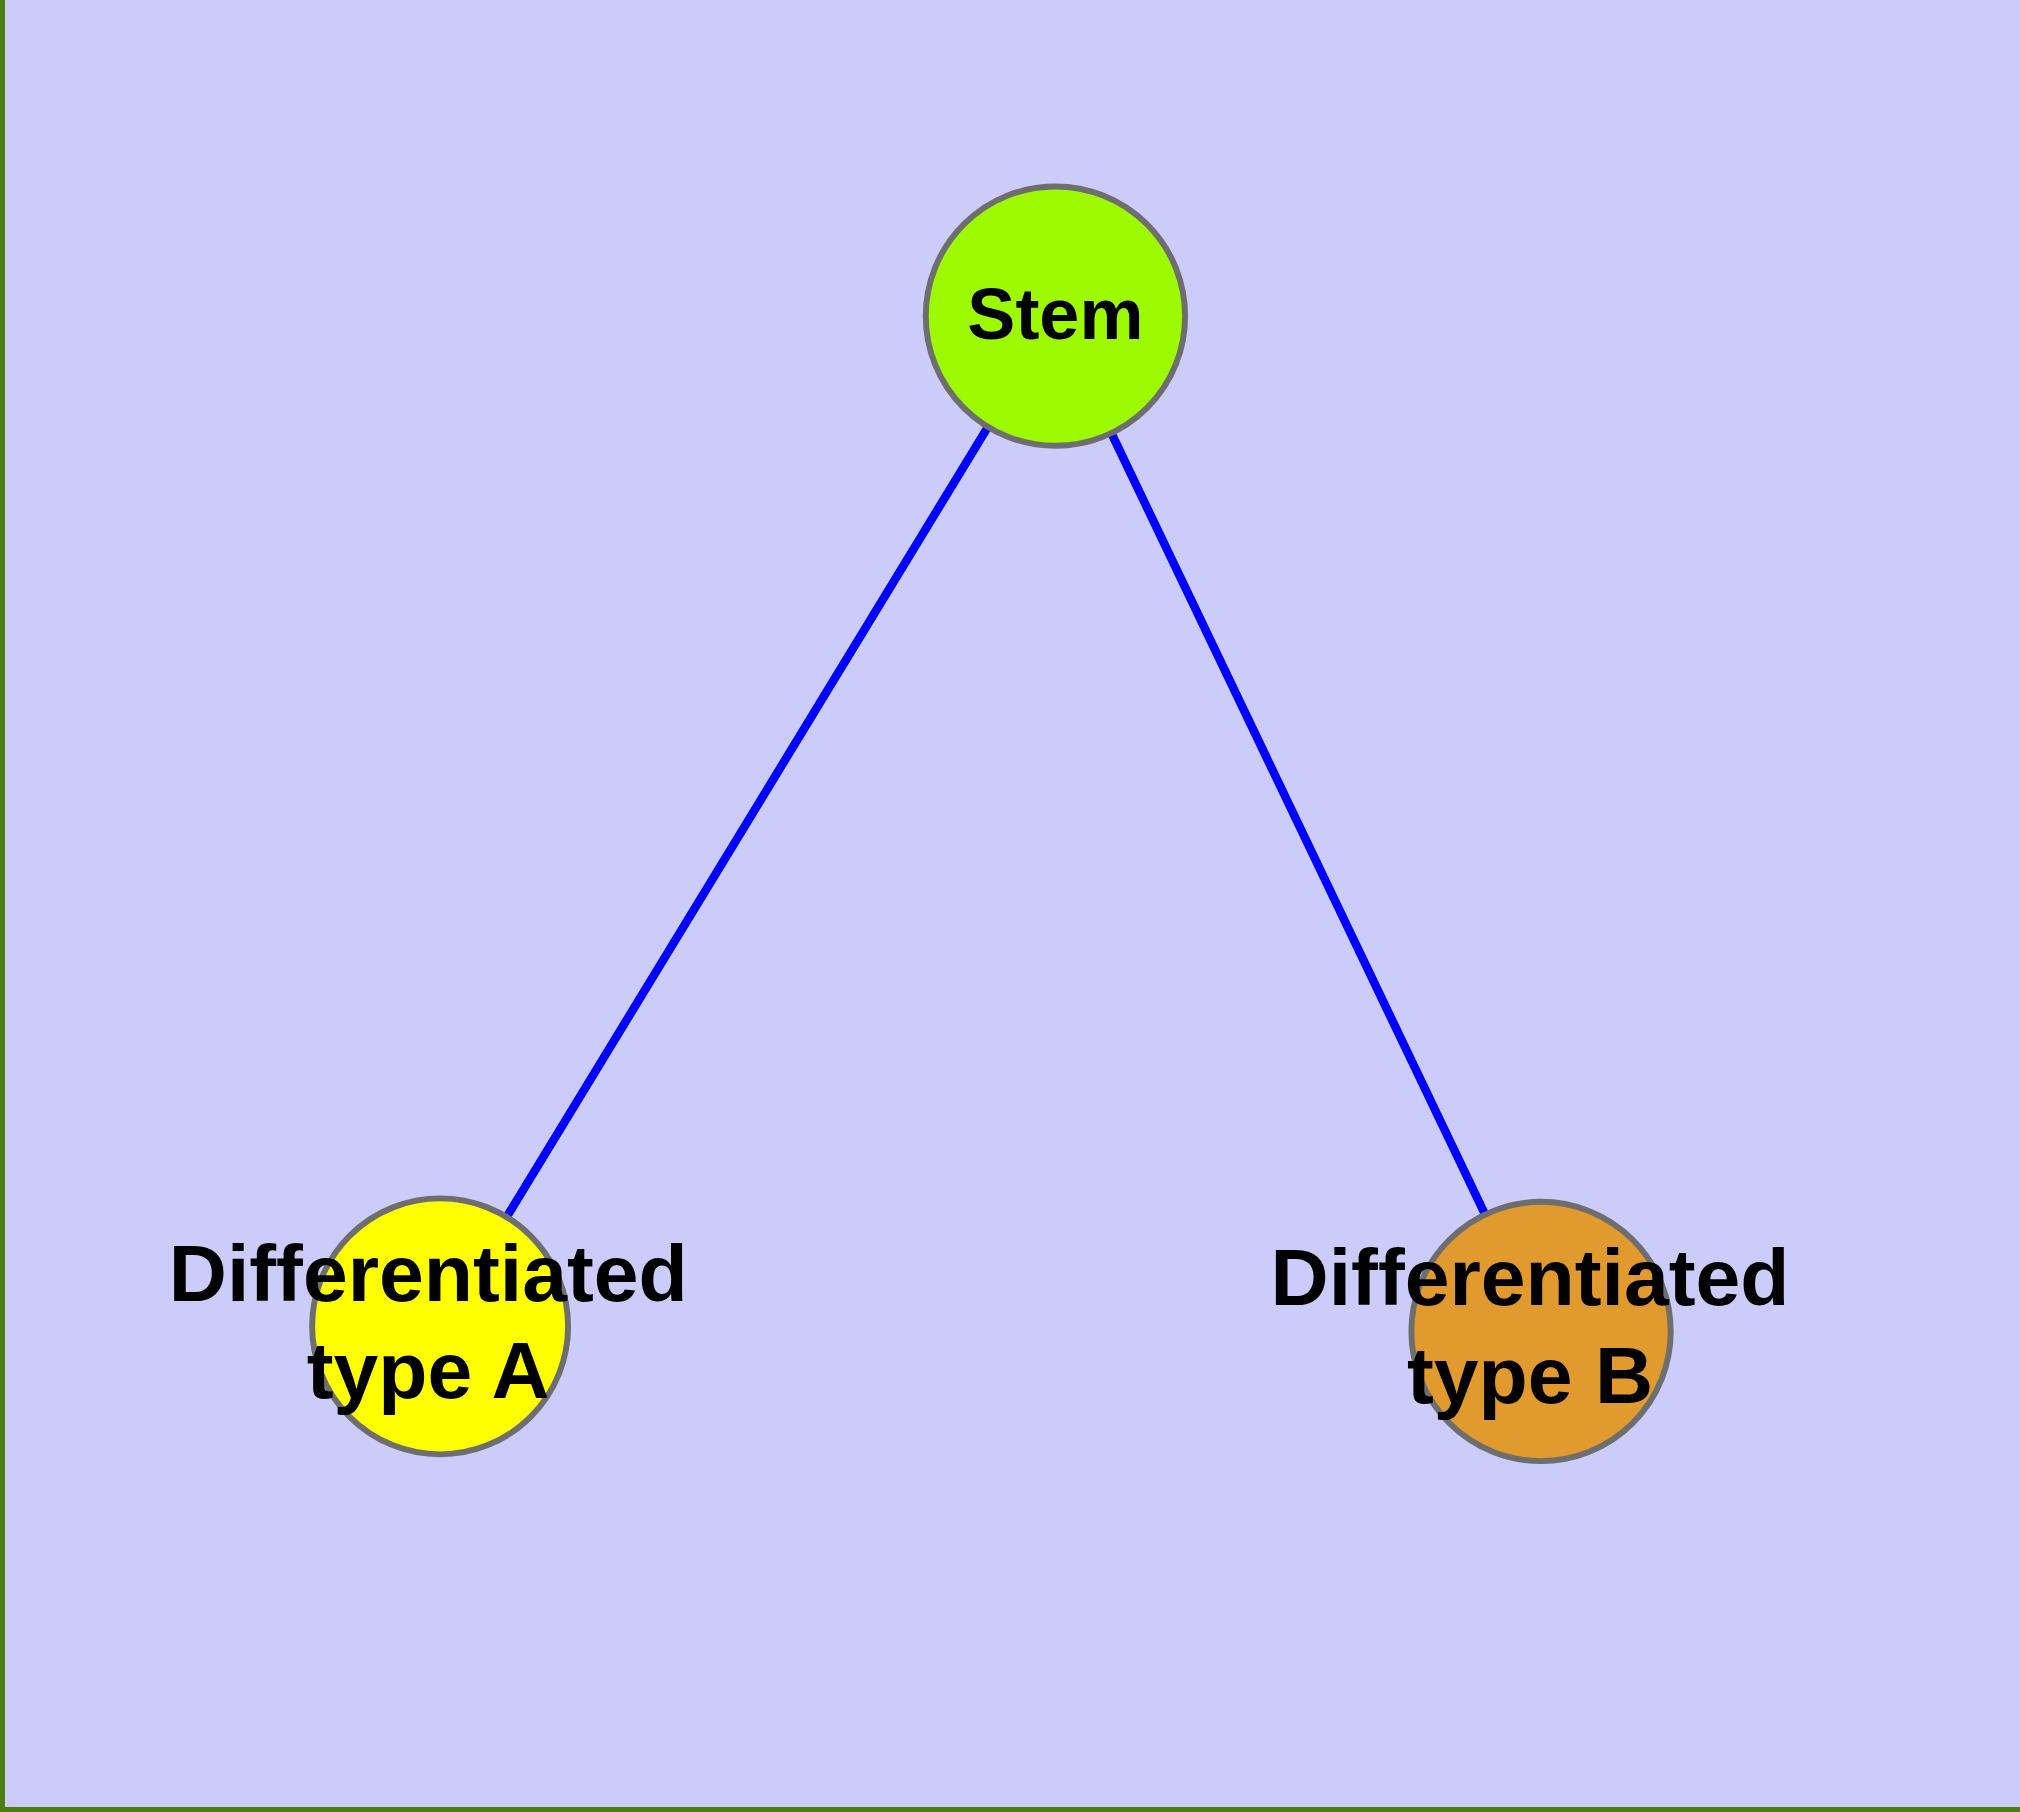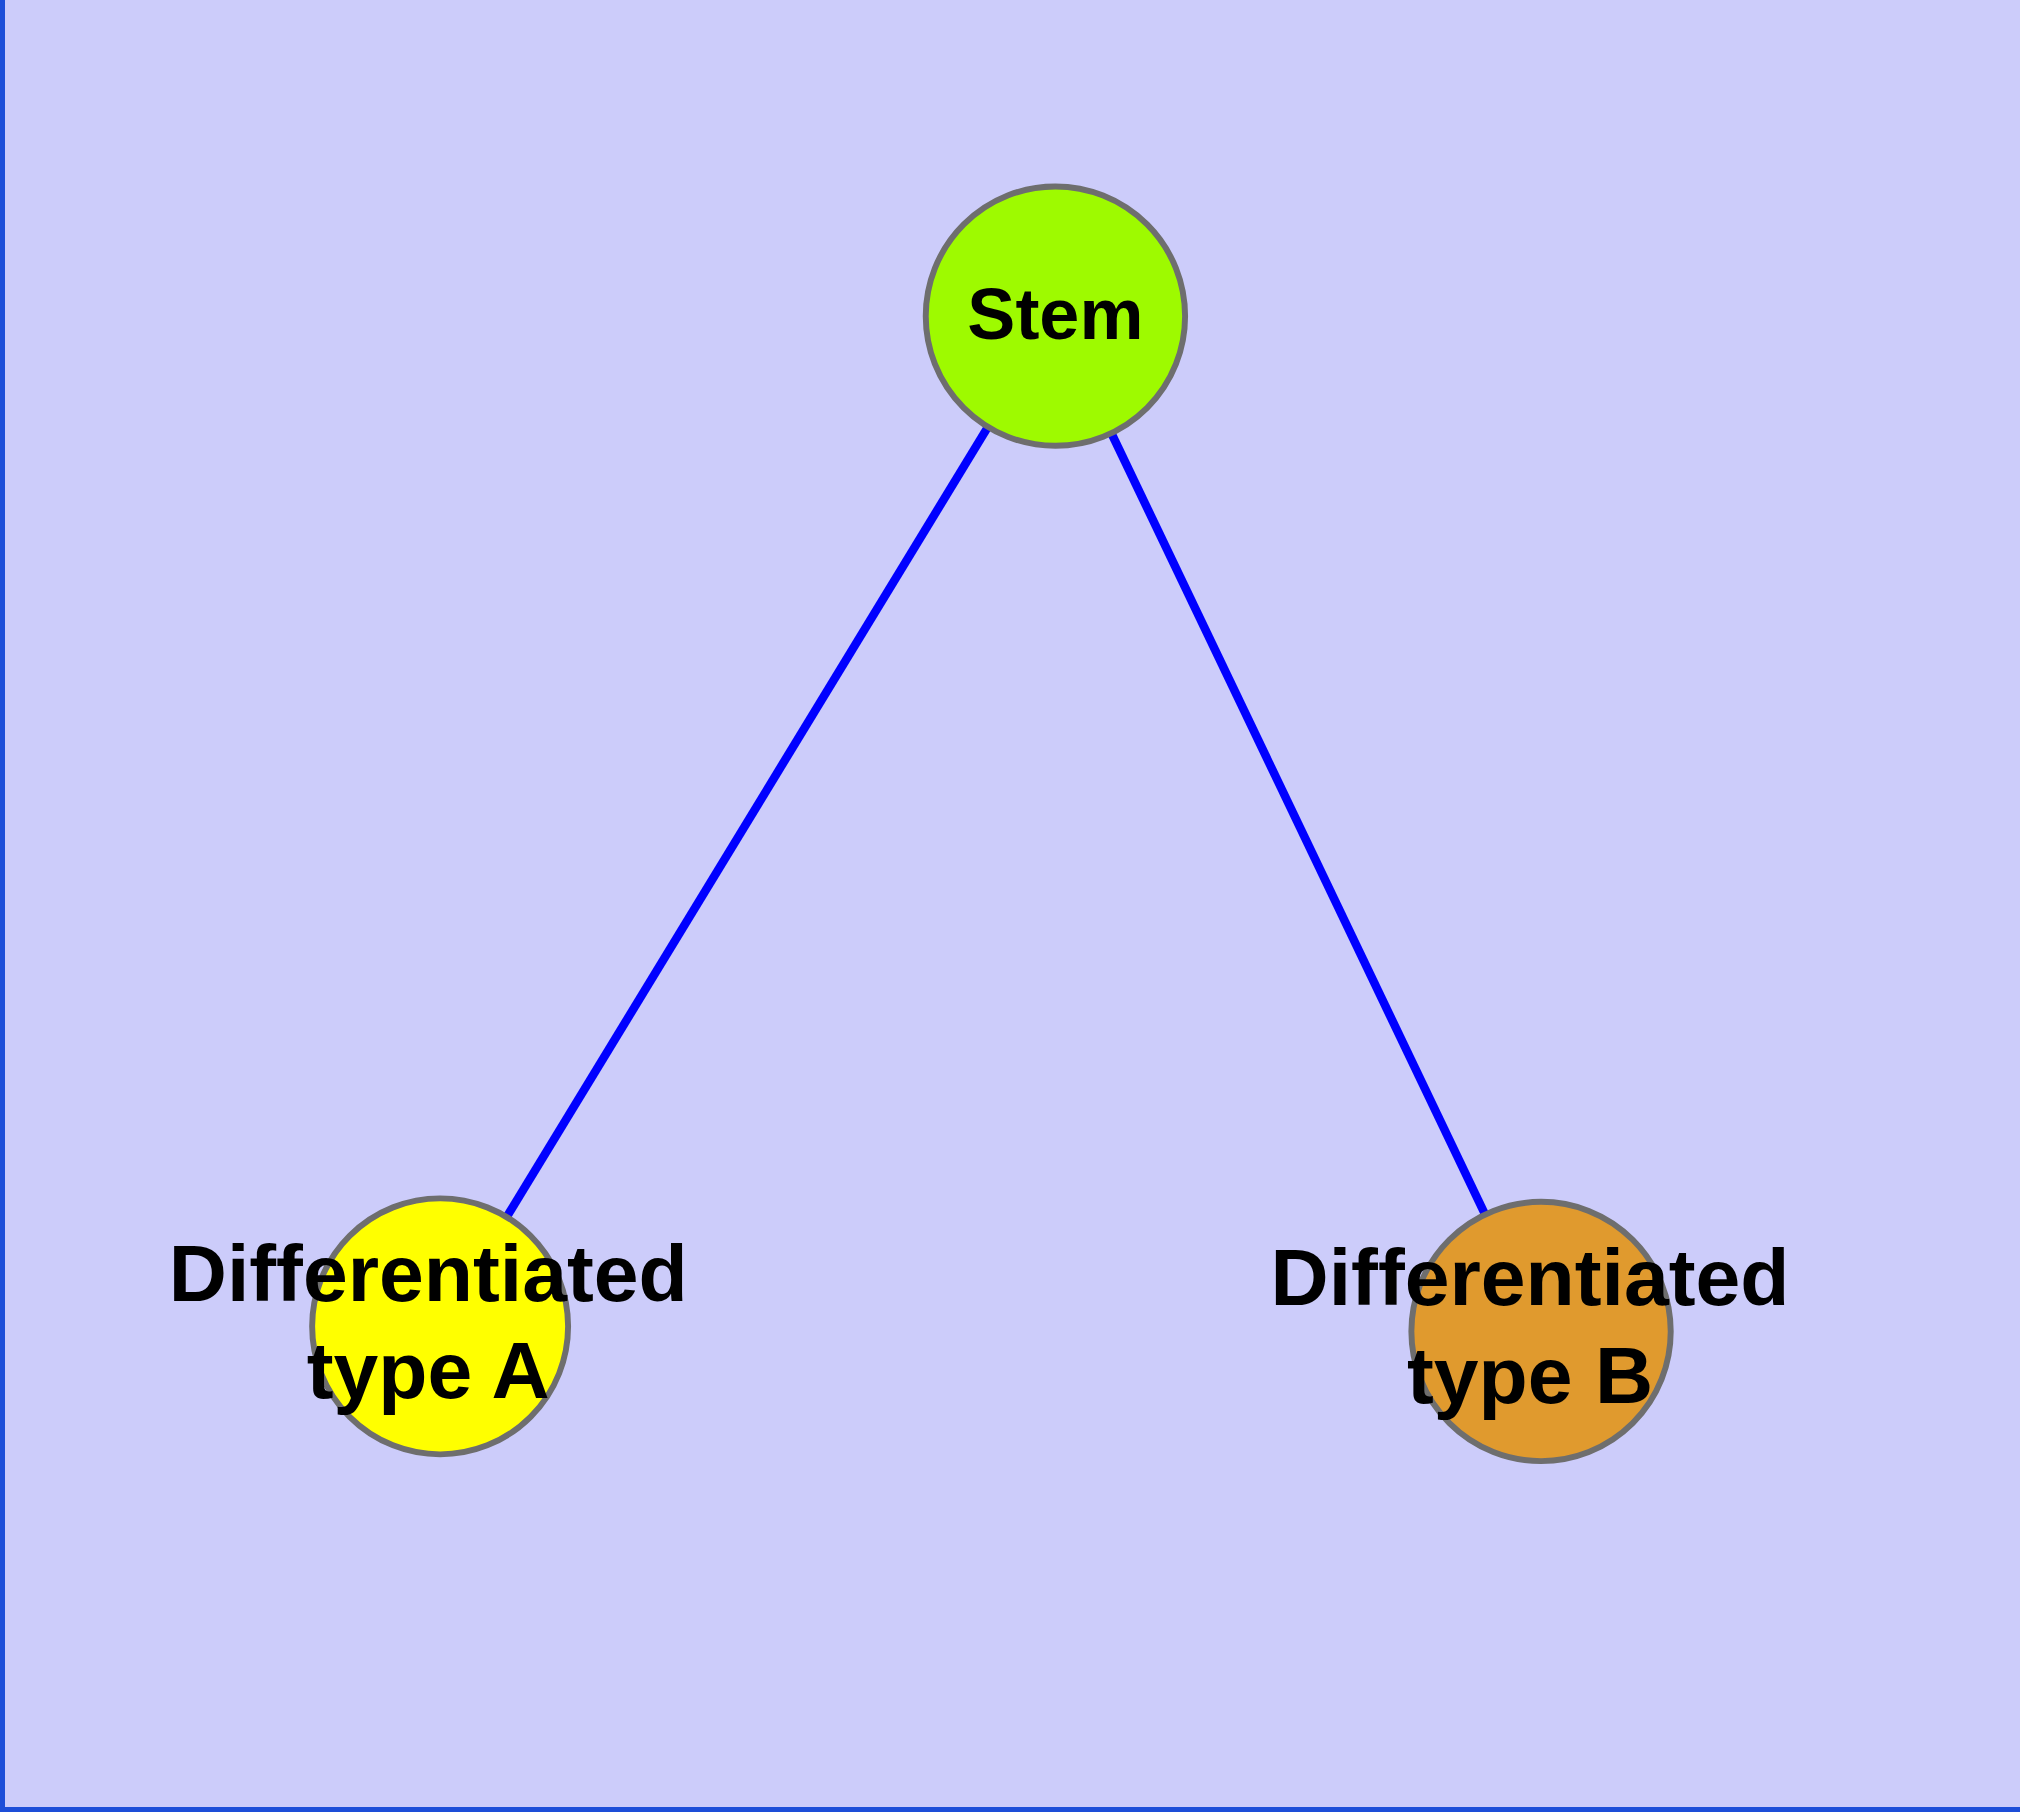--- a/index.html
+++ b/index.html
@@ -9,21 +9,21 @@
     background: #ffffff;
   }
   body {
     font-family: "Liberation Sans", sans-serif;
   }
   #stage {
     position: relative;
     width: 2021px;
     height: 1812px;
     overflow: hidden;
-    background: #1d4ed8;
+    background: #4d7c0f;
   }
   #canvas {
     position: absolute;
     left: 5.1px;
     top: 0px;
     width: 2015px;
     height: 1807px;
     background: #ccccfa;
   }
   #graph-svg {

